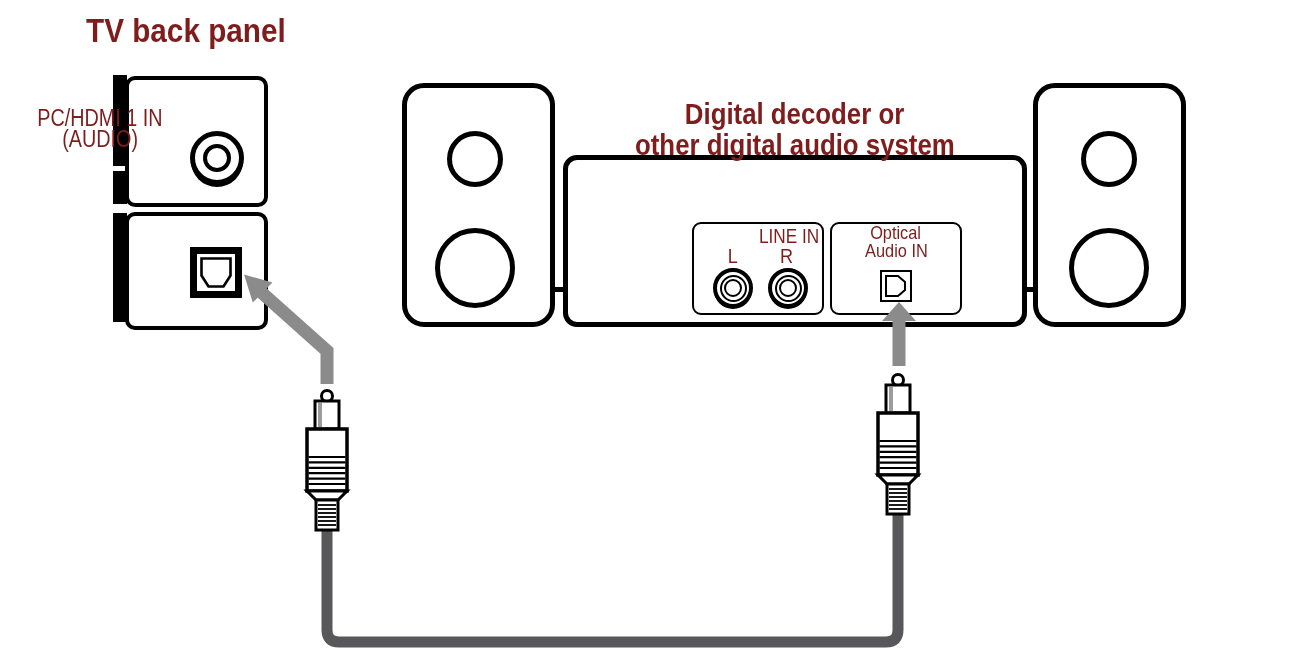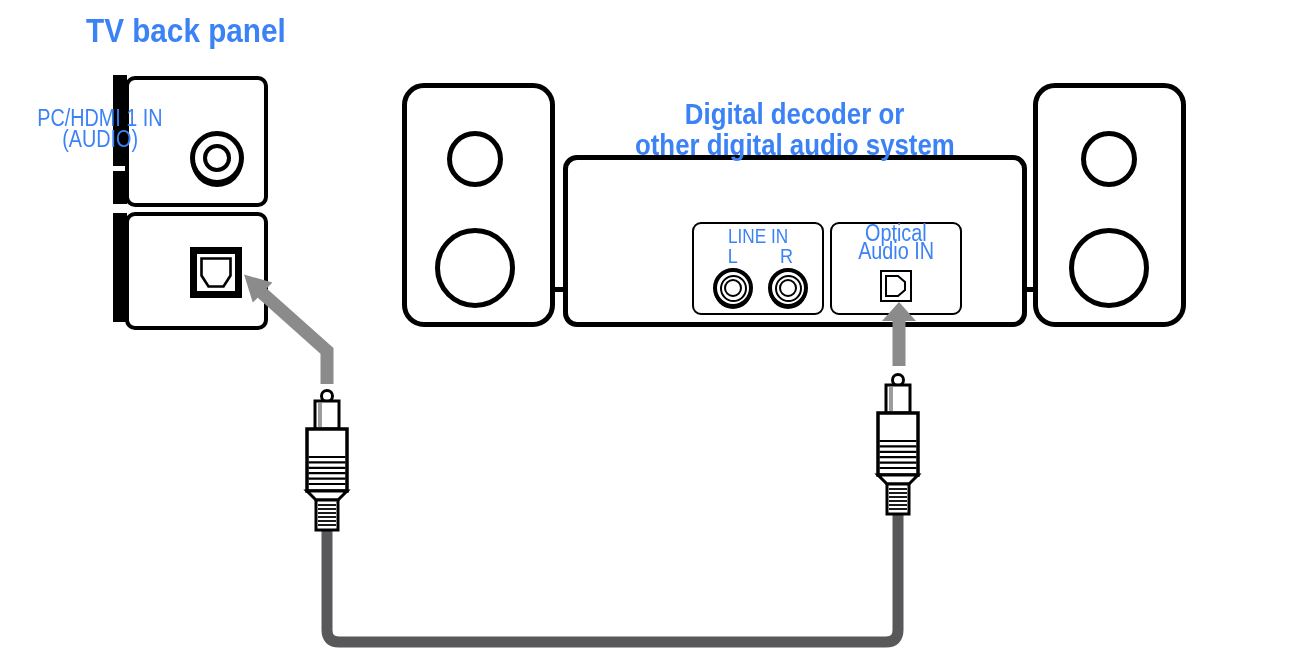--- a/index.html
+++ b/index.html
@@ -1,18 +1,18 @@
 <!DOCTYPE html>
 <html><head>
 <meta charset="utf-8">
 <style>
   html,body { margin:0; padding:0; background:#fff; }
   .canvas {
     position:relative; width:1298px; height:657px; background:#ffffff;
-    font-family:"Liberation Sans", sans-serif; overflow:hidden; color:#3b82f6;
+    font-family:"Liberation Sans", sans-serif; overflow:hidden; color:#7f1d1d;
   }
   .abs { position:absolute; }
   .box { position:absolute; box-sizing:border-box; background:#fff; border:4px solid #000; border-radius:10px; z-index:1; }
   .thick { border-width:5px; }
   .thin  { border-width:2px; border-radius:9px; }
   .lbl { position:absolute; text-align:center; white-space:nowrap; z-index:3; line-height:1.05; }
   .cx  { display:inline-block; transform:scaleX(0.86); transform-origin:center center; }
   .cxl { display:inline-block; transform:scaleX(0.9); transform-origin:left center; }
   .bold { font-weight:bold; }
   .circle { position:absolute; box-sizing:border-box; border-radius:50%; background:#fff; border:5px solid #000;
@@ -67,37 +67,37 @@
   <div class="bracket" style="left:1023px; top:287px; width:14px; height:5px;"></div>
 
   <div class="lbl bold" style="left:563px; top:68px; width:464px; font-size:30px; line-height:31px;margin-top:30px;">
     <span class="cx">Digital decoder or</span><br>
     <span class="cx">other digital audio system</span>
   </div>
 
   <div class="box thick" style="left:563px; top:155px; width:464px; height:172px; border-radius:14px;"></div>
 
   <div class="box thin" style="left:692px; top:222px; width:132px; height:93px;"></div>
-  <div class="lbl" style="left:692px; top:226px; width:132px; font-size:20px;"><span class="cx">LINE IN</span></div>
+  <div class="lbl" style="left:692px; top:226px; width:132px; font-size:20px;text-align:right;"><span class="cx">LINE IN</span></div>
   <div class="lbl" style="left:720px; top:245px; width:26px; font-size:21px;"><span class="cx">L</span></div>
   <div class="lbl" style="left:774px; top:245px; width:26px; font-size:21px;"><span class="cx">R</span></div>
 
   <div class="circle" style="left:713px; top:268px; width:40px; height:40px; border-width:4px; box-shadow:0 2px 0 -1px #000;">
     <div class="ringsub" style="width:27px; height:27px; border:2.2px solid #000;">
       <div class="ringsub" style="width:18px; height:18px; border:2.2px solid #000;"></div>
     </div>
   </div>
   <div class="circle" style="left:768px; top:268px; width:40px; height:40px; border-width:4px; box-shadow:0 2px 0 -1px #000;">
     <div class="ringsub" style="width:27px; height:27px; border:2.2px solid #000;">
       <div class="ringsub" style="width:18px; height:18px; border:2.2px solid #000;"></div>
     </div>
   </div>
 
   <div class="box thin" style="left:830px; top:222px; width:132px; height:93px;"></div>
-  <div class="lbl" style="left:830px; top:224px; width:132px; font-size:23px; line-height:18px;">
+  <div class="lbl" style="left:830px; top:224px; width:132px; font-size:19px; line-height:18px;">
     <span class="cx">Optical</span><br>
     <span class="cx">Audio IN</span>
   </div>
   <div class="abs" style="left:880px; top:270px; width:32px; height:32px; box-sizing:border-box; border:2px solid #000; background:#fff; z-index:2;"></div>
   <svg class="portsvg" style="left:885px; top:275px;" width="22" height="22" viewBox="0 0 22 22">
     <polygon points="1,1 13,1 20,7 20,15 13,21 1,21" fill="#fff" stroke="#000" stroke-width="2"></polygon>
   </svg>
 
   <svg class="overlay" width="1298" height="657" viewBox="0 0 1298 657">
 

